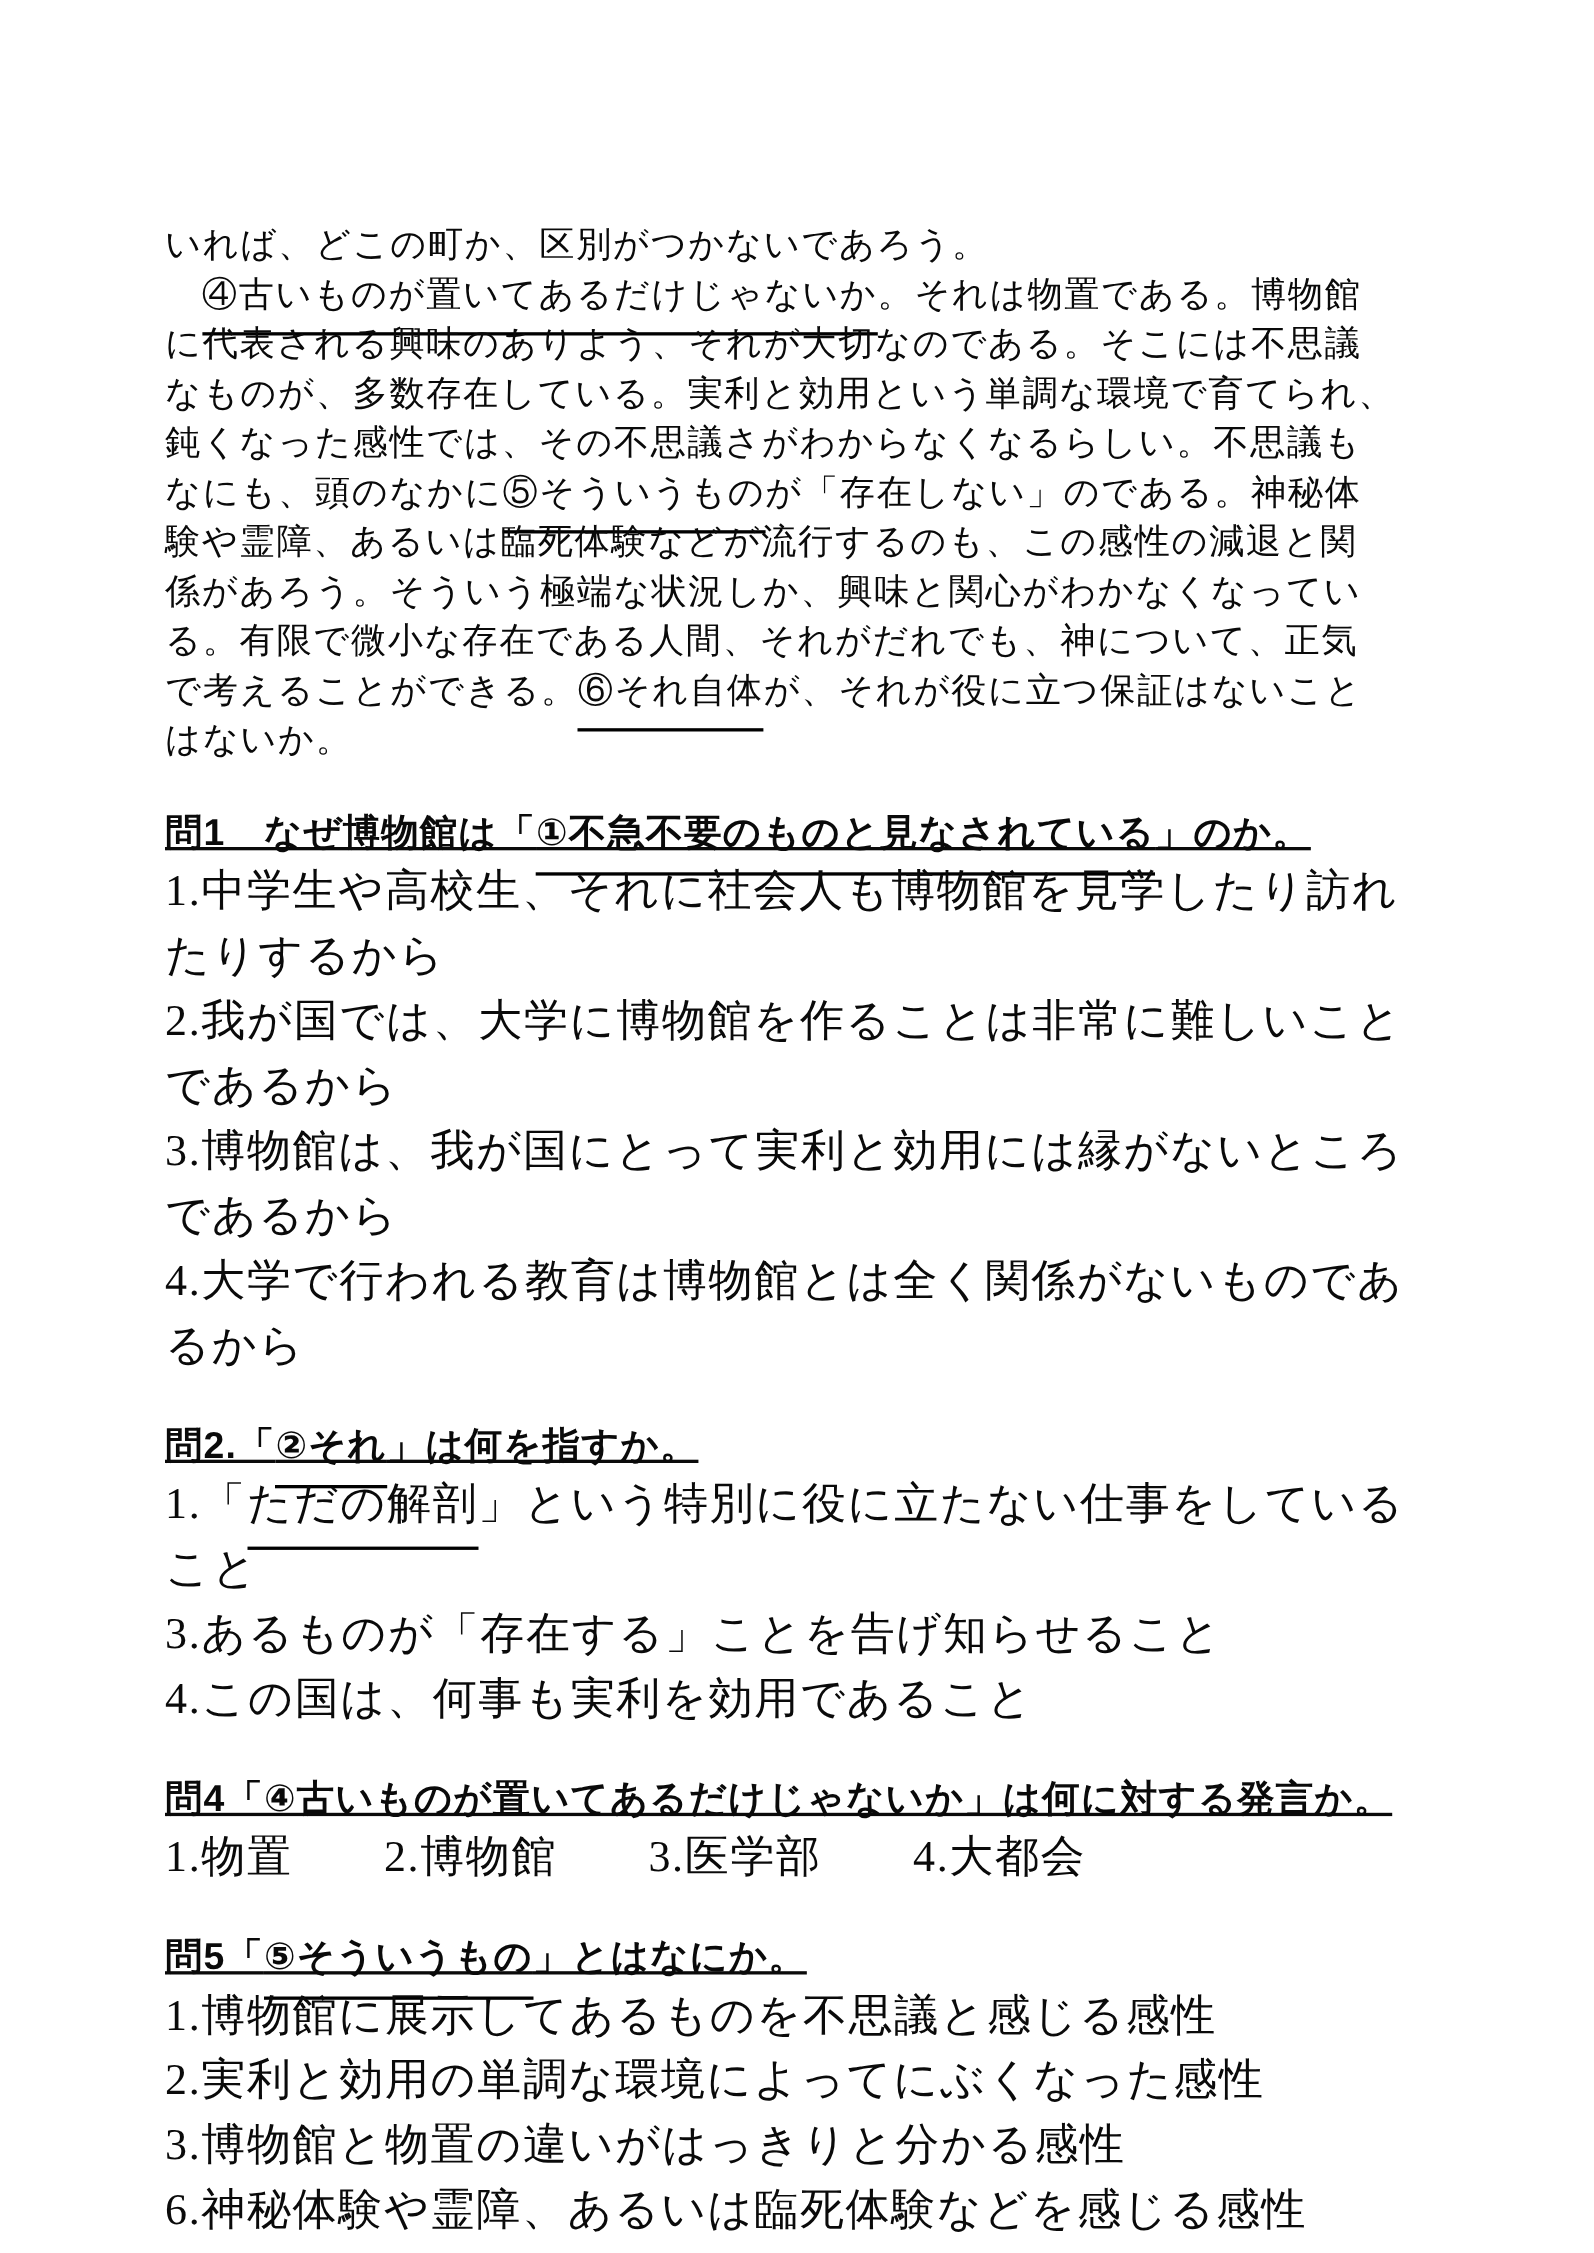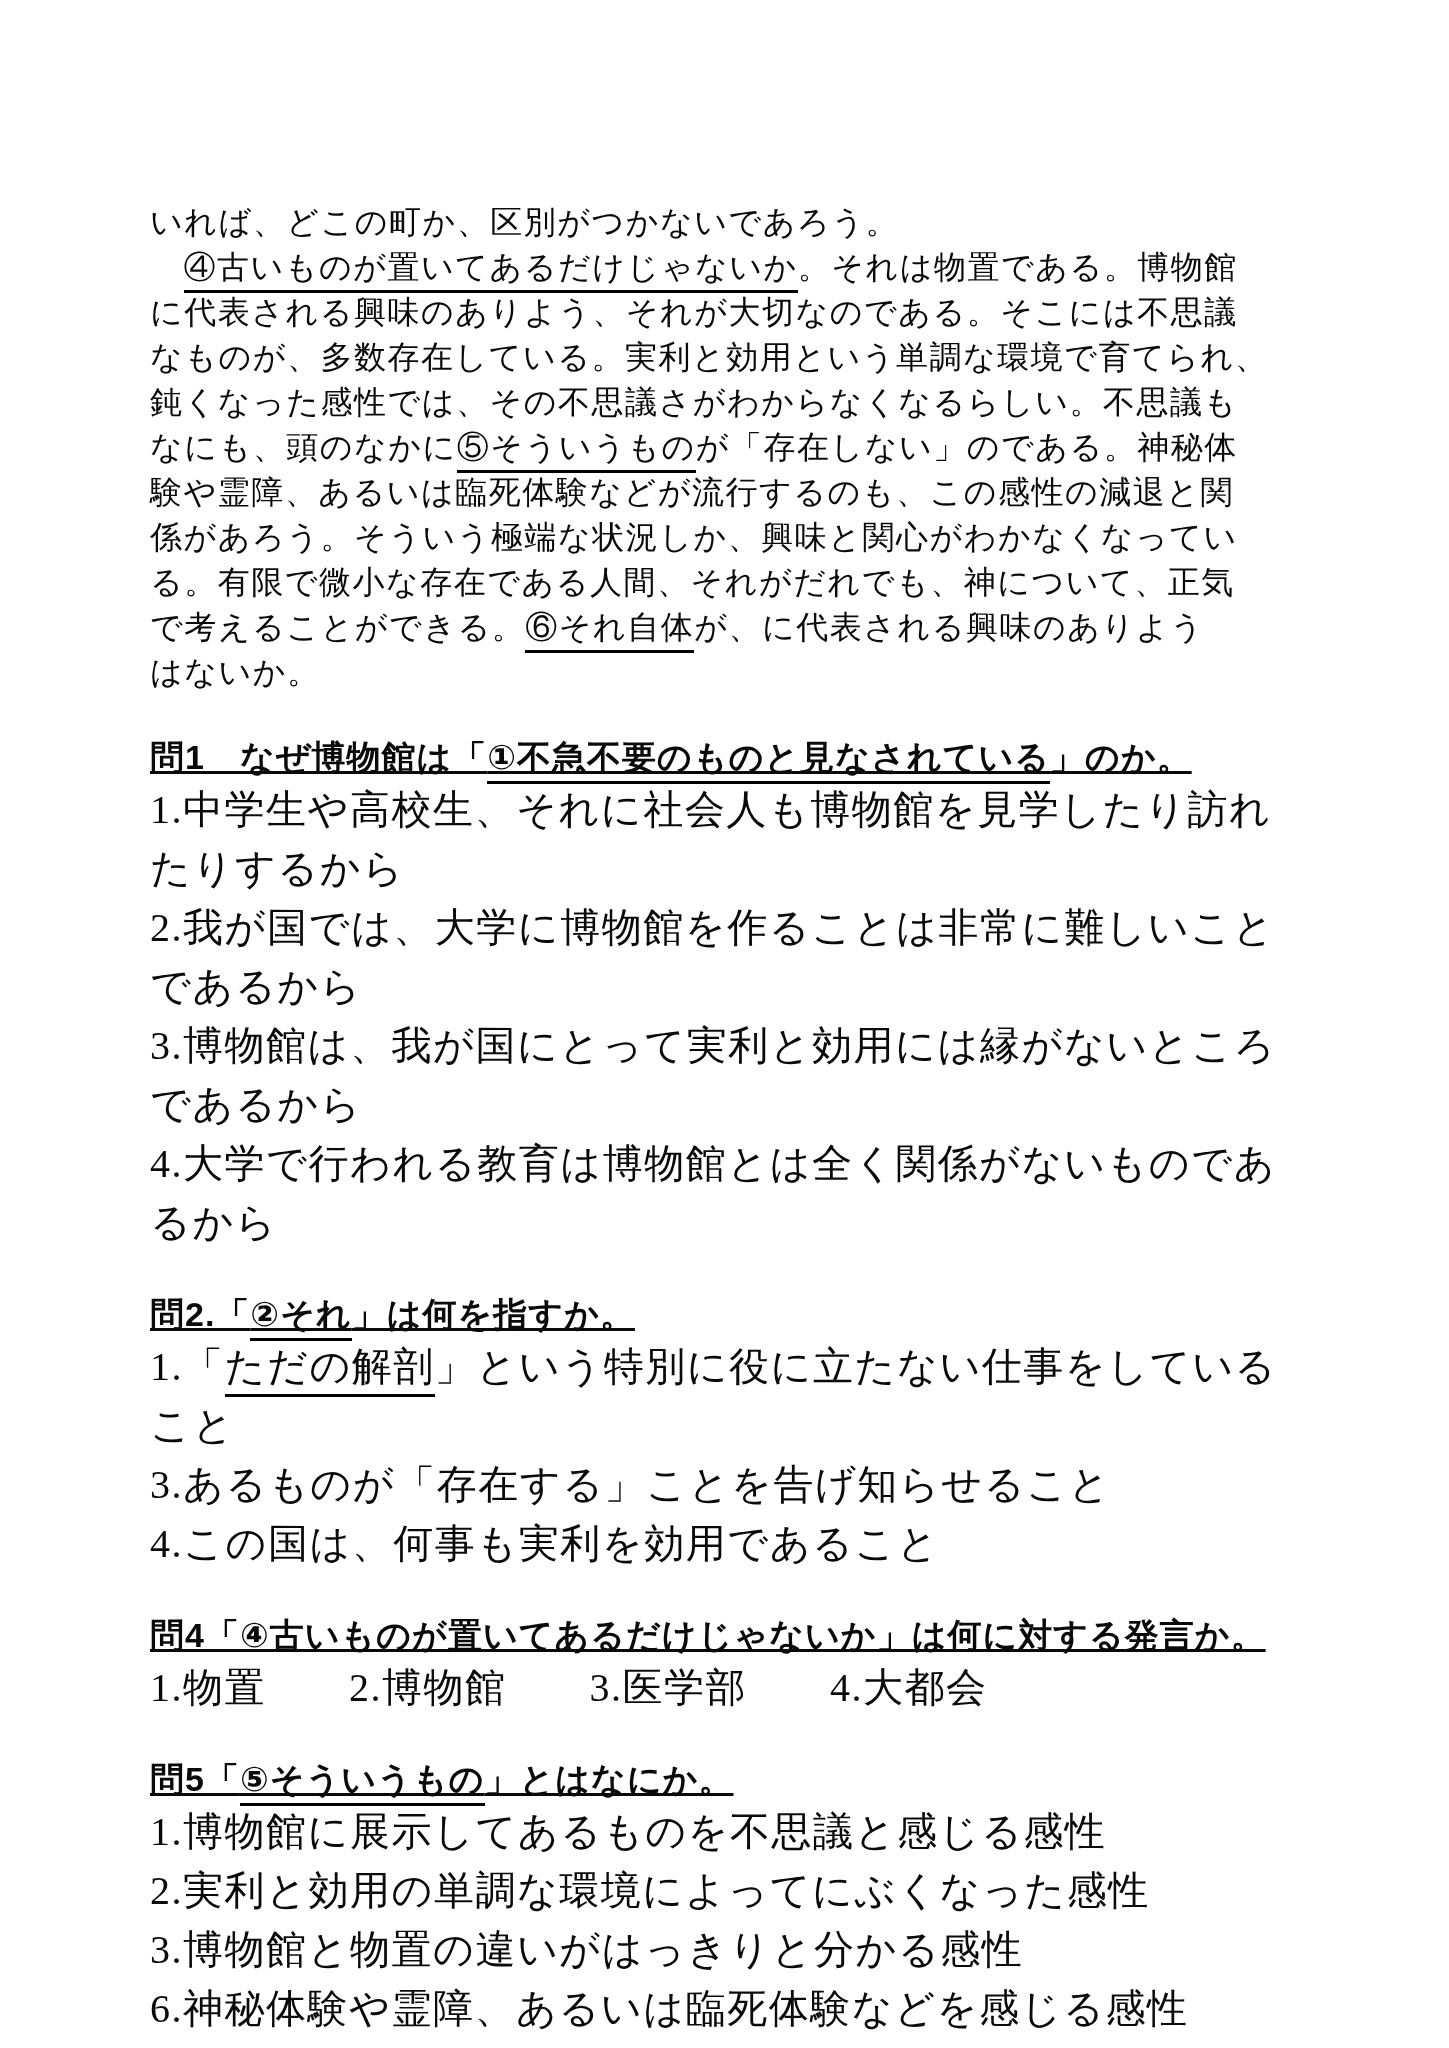--- a/index.html
+++ b/index.html
@@ -39,21 +39,21 @@
     letter-spacing: 1px;
     text-decoration: underline;
   }
   .question .option {
     font-size: 40px;
     line-height: 59px;
     letter-spacing: 1.5px;
   }
   .u {
     border-bottom: 3px solid #000;
-    padding-bottom: 5px;
+    padding-bottom: 17px;
   }
   .page-number {
     text-align: center;
     font-size: 30px;
     line-height: 40px;
     margin-top: 16px;
   }
 </style>
 </head>
 <body>
@@ -62,21 +62,21 @@
   <div class="passage">
       <div class="line"><span>いれば、どこの町か、区別がつかないであろう。</span></div>
       <div class="line"><span>　</span><span class="u">④古いものが置いてあるだけじゃないか</span><span>。それは物置である。博物館</span></div>
       <div class="line"><span>に代表される興味のありよう、それが大切なのである。そこには不思議</span></div>
       <div class="line"><span>なものが、多数存在している。実利と効用という単調な環境で育てられ、</span></div>
       <div class="line"><span>鈍くなった感性では、その不思議さがわからなくなるらしい。不思議も</span></div>
       <div class="line"><span>なにも、頭のなかに</span><span class="u">⑤そういうもの</span><span>が「存在しない」のである。神秘体</span></div>
       <div class="line"><span>験や霊障、あるいは臨死体験などが流行するのも、この感性の減退と関</span></div>
       <div class="line"><span>係があろう。そういう極端な状況しか、興味と関心がわかなくなってい</span></div>
       <div class="line"><span>る。有限で微小な存在である人間、それがだれでも、神について、正気</span></div>
-      <div class="line"><span>で考えることができる。</span><span class="u">⑥それ自体</span><span>が、に代表される興味のありよう</span></div>
+      <div class="line"><span>で考えることができる。</span><span class="u">⑥それ自体</span><span>が、それが役に立つ保証はないこと</span></div>
       <div class="line"><span>はないか。</span></div>
     </div>
   <div class="questions">
       <div class="question">
         <div class="heading"><span>問1　なぜ博物館は「</span><span class="u">①不急不要のものと見なされている</span><span>」のか。</span></div>
         <div class="option"><span>1.中学生や高校生、それに社会人も博物館を見学したり訪れたりするから</span></div>
         <div class="option"><span>2.我が国では、大学に博物館を作ることは非常に難しいことであるから</span></div>
         <div class="option"><span>3.博物館は、我が国にとって実利と効用には縁がないところであるから</span></div>
         <div class="option"><span>4.大学で行われる教育は博物館とは全く関係がないものであるから</span></div>
       </div>

